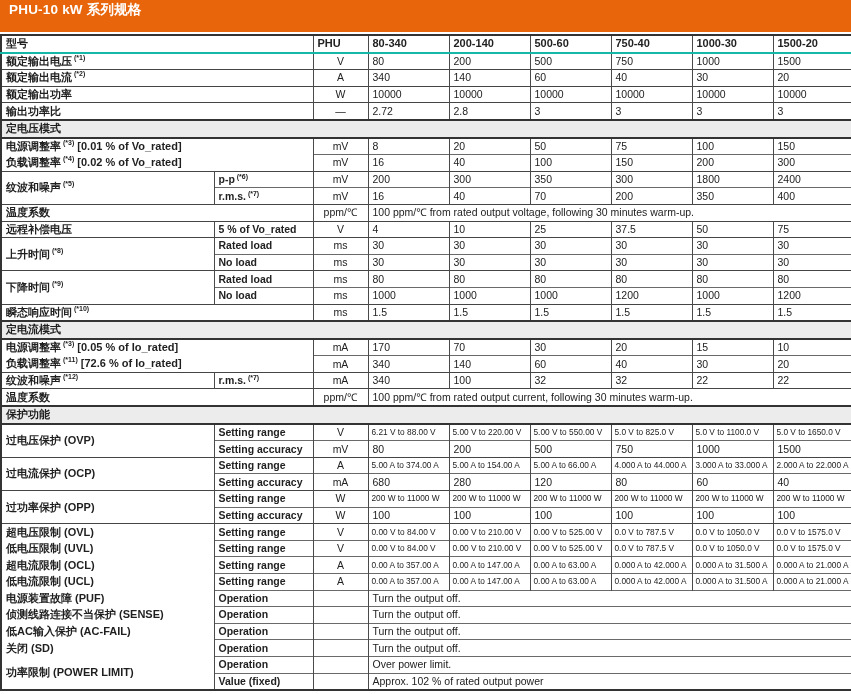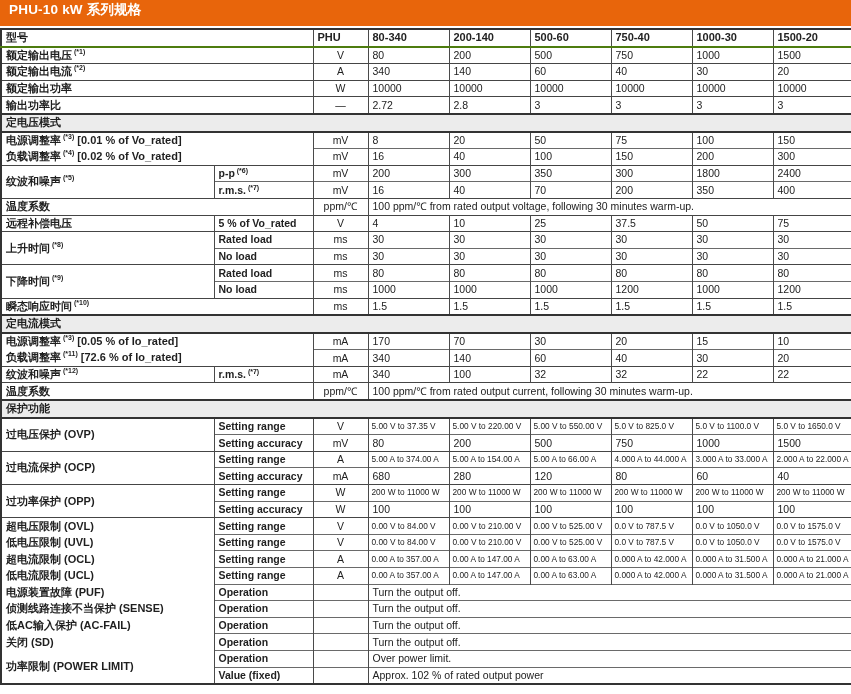--- a/index.html
+++ b/index.html
@@ -5,42 +5,42 @@
   html,body { margin:0; padding:0; background:#ffffff; }
   body {
     width:851px; height:694px; overflow:hidden;
     font-family:"Liberation Sans", sans-serif;
     color:#222222;
     -webkit-font-smoothing:antialiased;
   }
   .title-bar {
     background:#E8650B; color:#ffffff;
     font-weight:bold; font-size:13.5px;
-    height:26px; line-height:20px;
+    height:32px; line-height:20px;
     padding:0 0 0 9px; letter-spacing:0.2px;
   }
   table.spec {
     border-collapse:collapse; table-layout:fixed;
     width:851px; margin-top:2px;
     border:2px solid #333333;
   }
   td {
     border-right:1px solid #4a4a4a;
     border-top:1px solid #6a6a6a;
     padding:0 4px; height:15.6px; line-height:15px;
     font-size:10.5px; white-space:nowrap; overflow:hidden;
     vertical-align:middle;
   }
   td.lab { border-top:none; font-weight:bold; font-size:11px; color:#1f1f1f; }
   tr.full td, tr.full td.lab { border-top:1px solid #454545; }
   tr.section td {
     border-top:2px solid #333333; border-bottom:2px solid #333333;
     background:#ececec; font-weight:bold; font-size:11px; color:#1f1f1f;
   }
-  tr.hdr td { border-top:none; font-weight:bold; font-size:11px; border-bottom:2px solid #4d7c0f; }
+  tr.hdr td { border-top:none; font-weight:bold; font-size:11px; border-bottom:2px solid #14b8a6; }
   tr.hdr td.model-name, tr.hdr td.series { }
   td.sub { font-weight:bold; font-size:10.5px; }
   td.unit { text-align:center; font-size:10.5px; }
   td.val { font-size:10.5px; }
   td.val.small { font-size:8.3px; padding:0 3px; }
   td.spanv { font-size:10.5px; }
   sup { font-size:7px; vertical-align:super; line-height:0; }
   .extra { font-weight:bold;text-align:center; }
 </style>
 </head>
@@ -266,21 +266,21 @@
         <td class="unit">ppm/℃</td>
         <td class="spanv" colspan="6">100 ppm/℃ from rated output current, following 30 minutes warm-up.</td>
       </tr>
       <tr class="section">
         <td class="lab" colspan="9">保护功能</td>
       </tr>
       <tr class="full">
         <td class="lab" rowspan="2">过电压保护 (OVP)</td>
         <td class="sub">Setting range</td>
         <td class="unit">V</td>
-        <td class="val small">5.00 V to 37.35 V</td>
+        <td class="val small">6.21 V to 88.00 V</td>
         <td class="val small">5.00 V to 220.00 V</td>
         <td class="val small">5.00 V to 550.00 V</td>
         <td class="val small">5.0 V to 825.0 V</td>
         <td class="val small">5.0 V to 1100.0 V</td>
         <td class="val small">5.0 V to 1650.0 V</td>
       </tr>
       <tr class="">
         <td class="sub">Setting accuracy</td>
         <td class="unit">mV</td>
         <td class="val">80</td>

